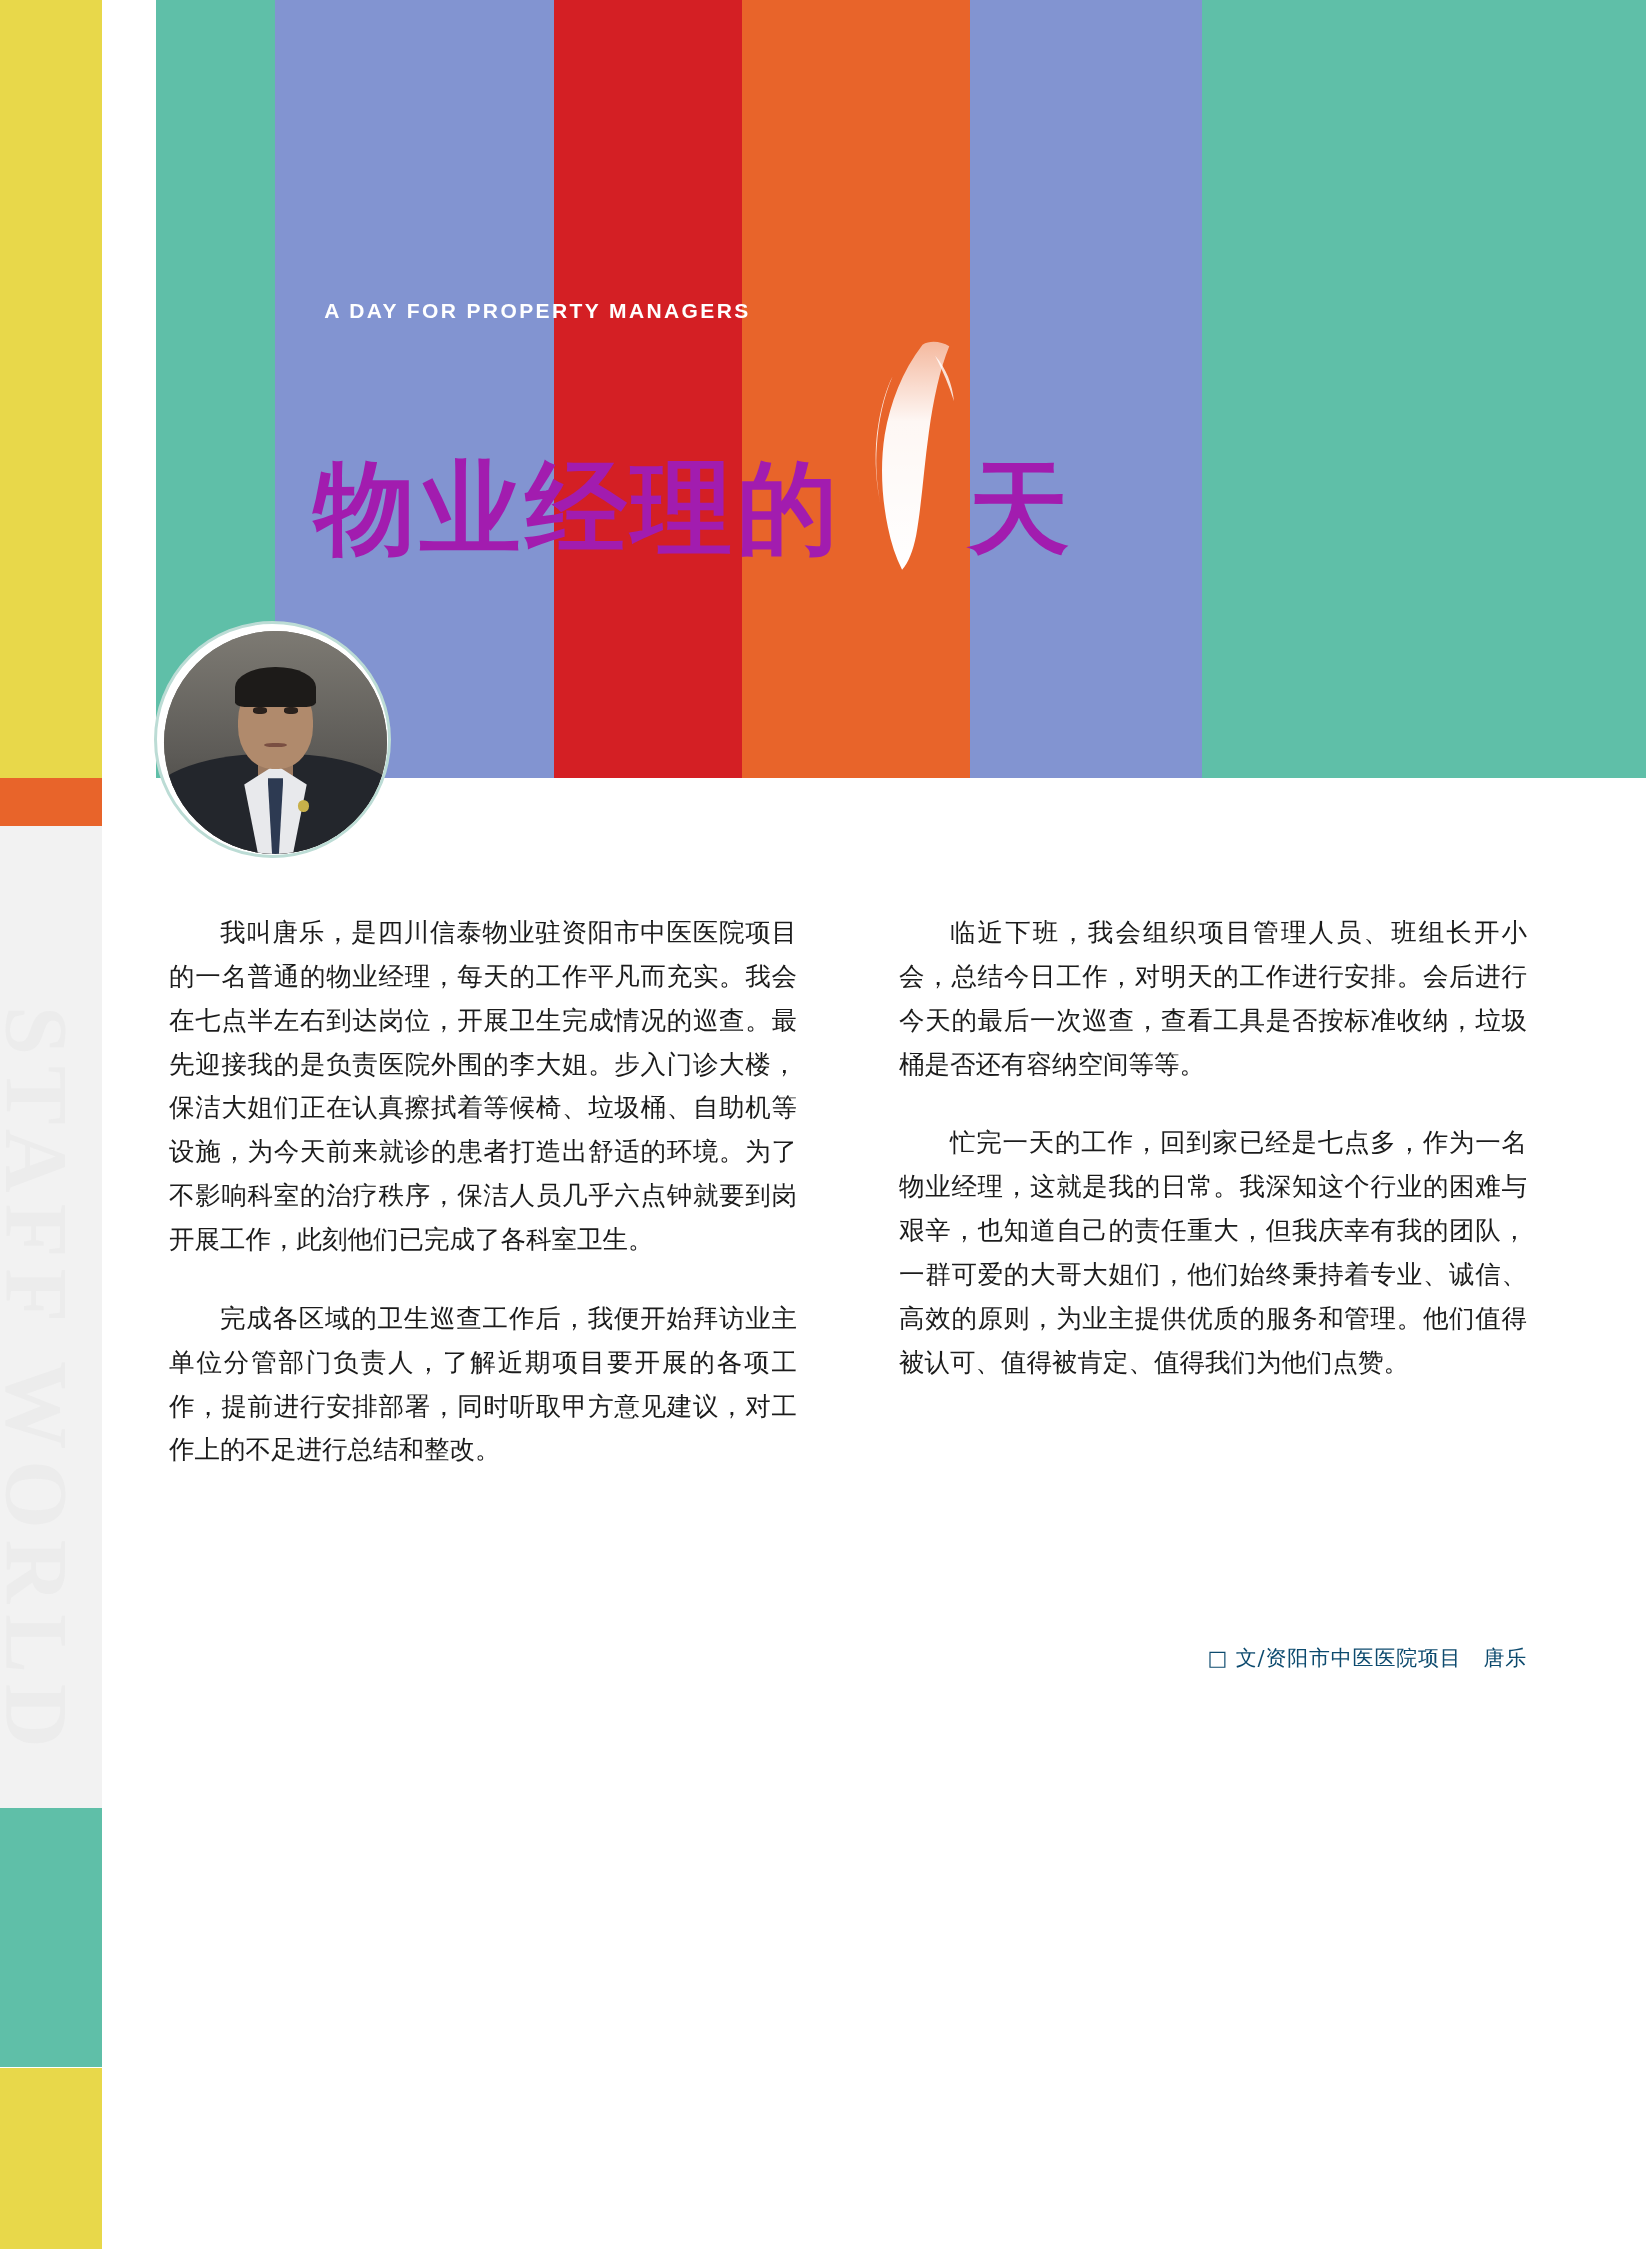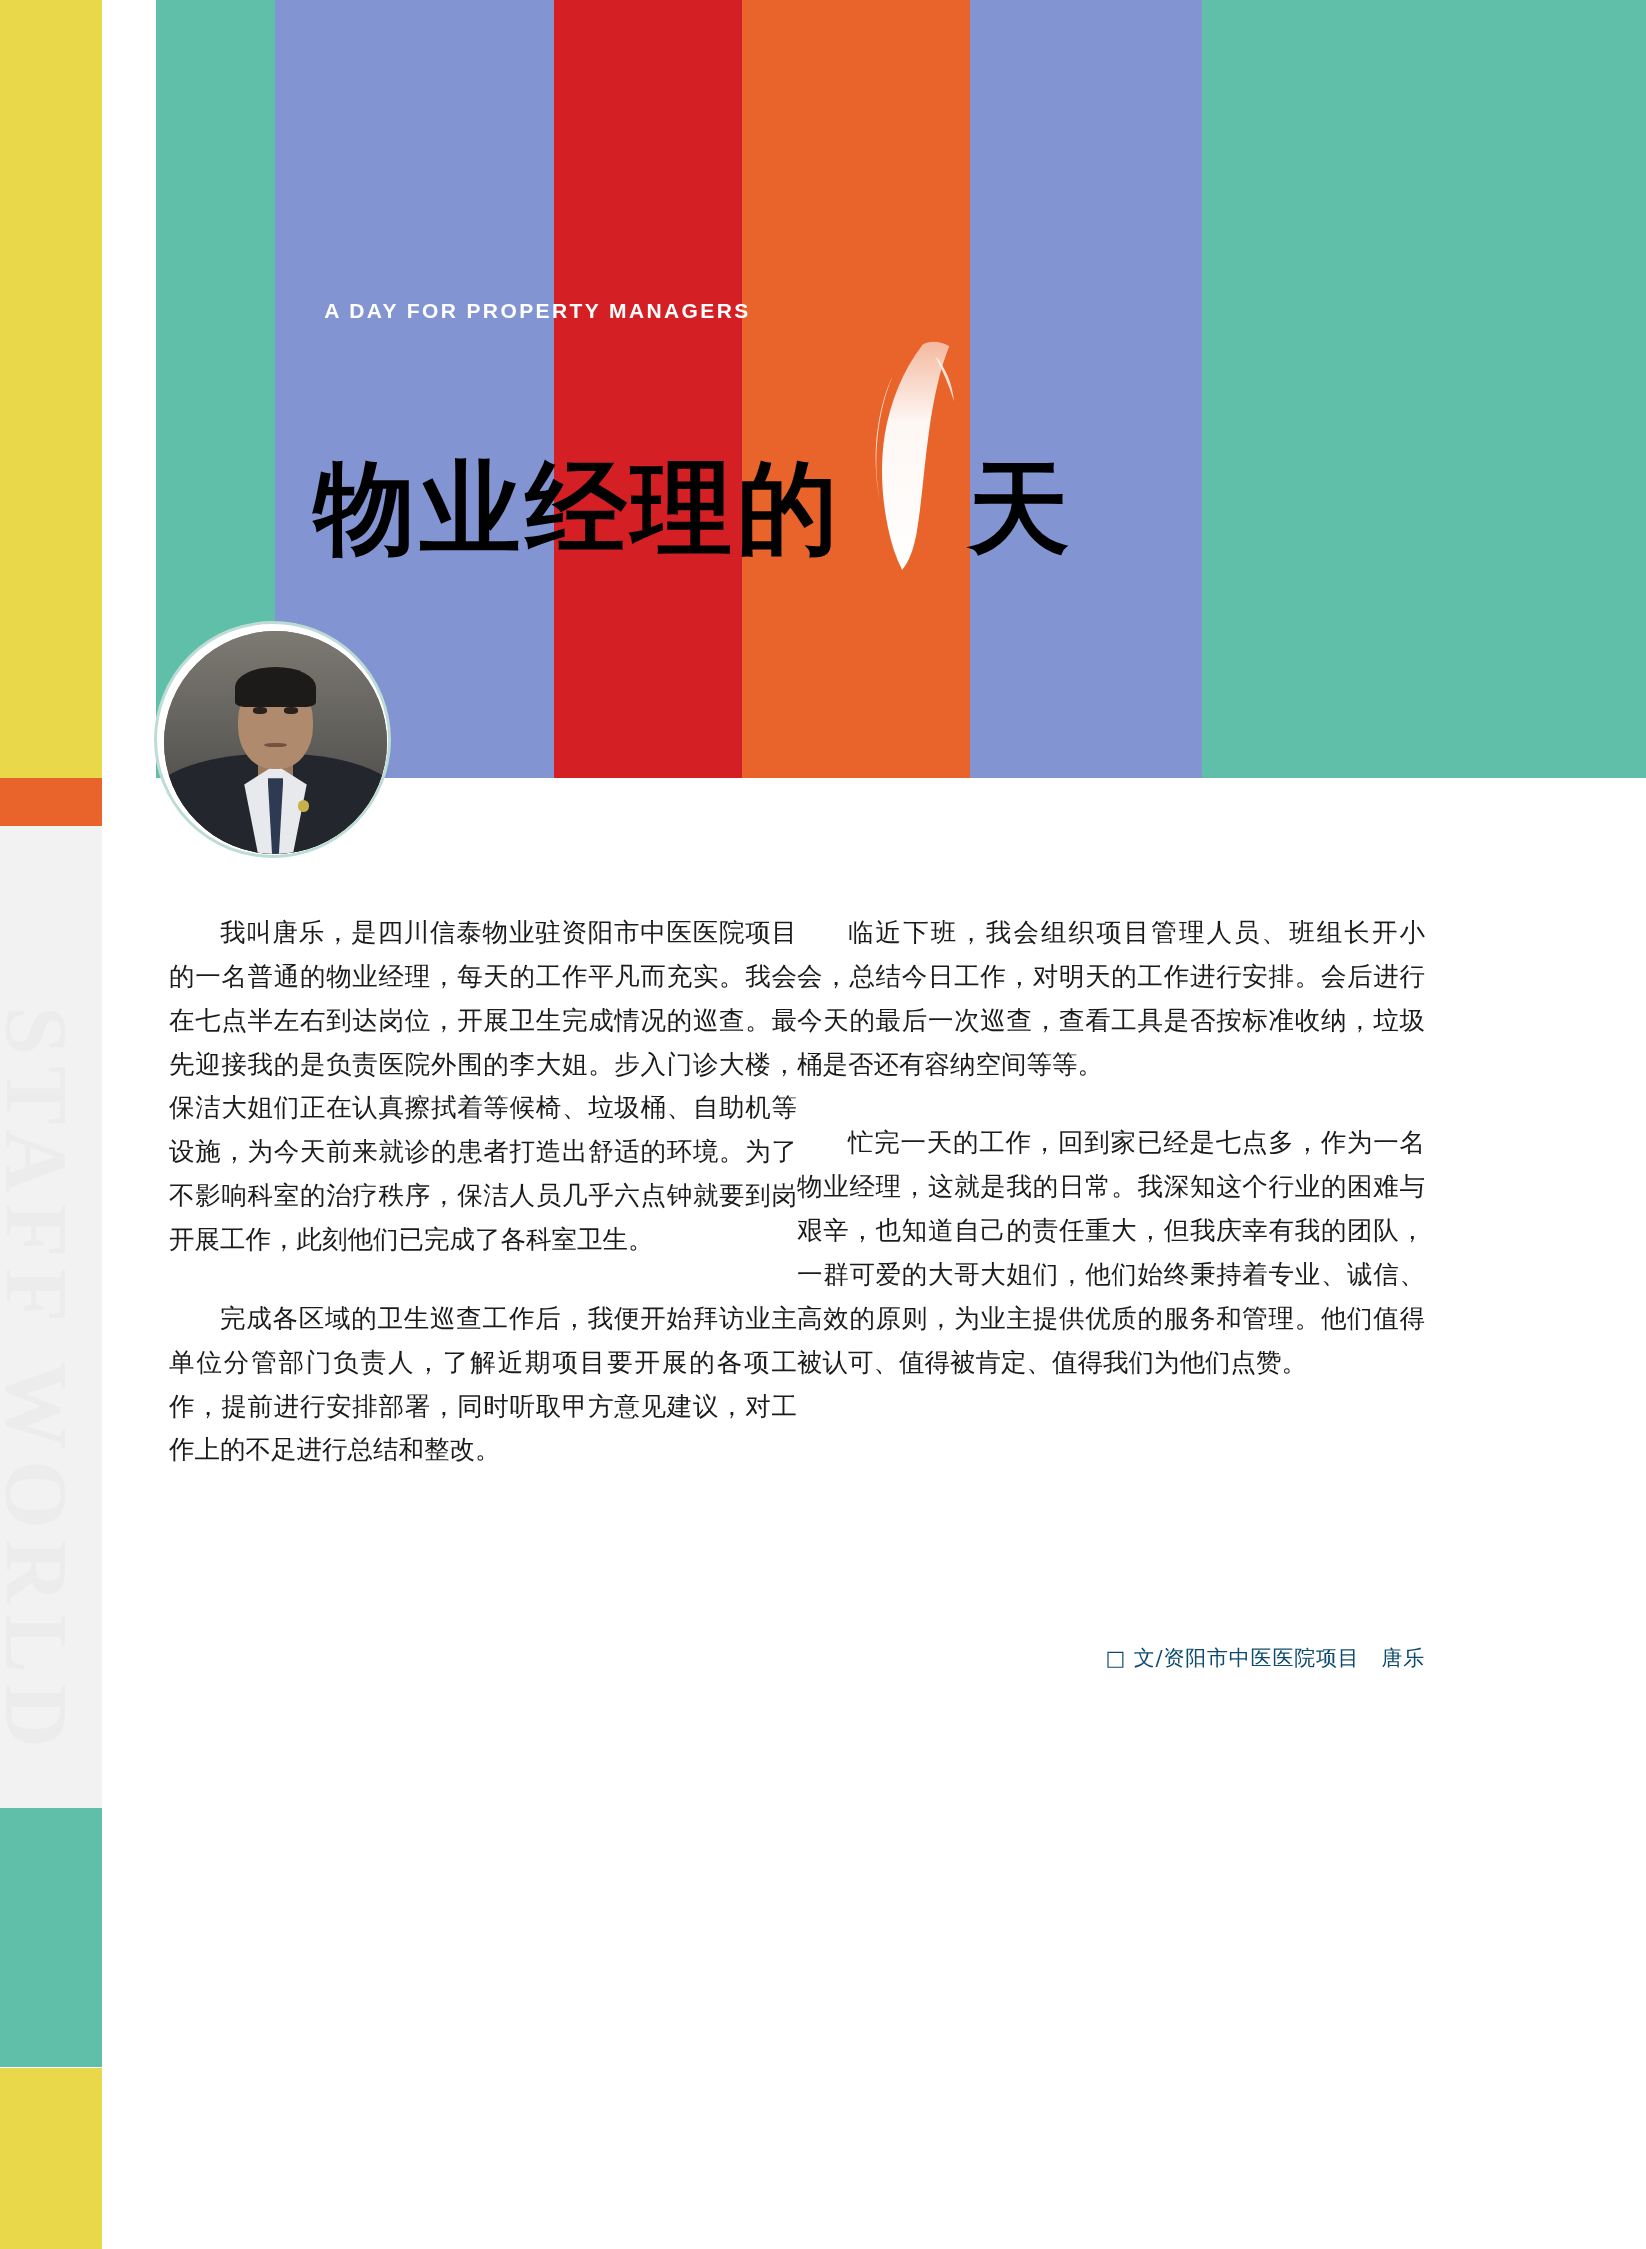--- a/index.html
+++ b/index.html
@@ -61,21 +61,21 @@
     margin: 0 0 17.3px 10.2px;
     white-space: nowrap;
     font-family: "Liberation Sans", sans-serif;
   }
   #headline-row {
     display: flex;
     align-items: flex-end;
     white-space: nowrap;
   }
   .headline-cn {
-    color: #000000;
+    color: #a21caf;
     font-size: 101px;
     font-weight: bold;
     letter-spacing: 4.7px;
     line-height: 1;
     font-family: "DejaVu Sans", sans-serif;
   }
   
   #brush-one {
     position: relative;
     width: 118px;
@@ -148,20 +148,21 @@
     user-select: none;
   }
 
   
   #article {
     position: absolute;
     left: 169px;
     top: 911px;
     width: 1359px;
     display: flex;
+    gap: 102px;
     z-index: 3;
   }
   .col {
     width: 628px;
   }
   .col p {
     margin: 0 0 35px 0;
     font-family: "DejaVu Serif", "Liberation Serif", serif;
     font-size: 25.5px;
     line-height: 1.72;

